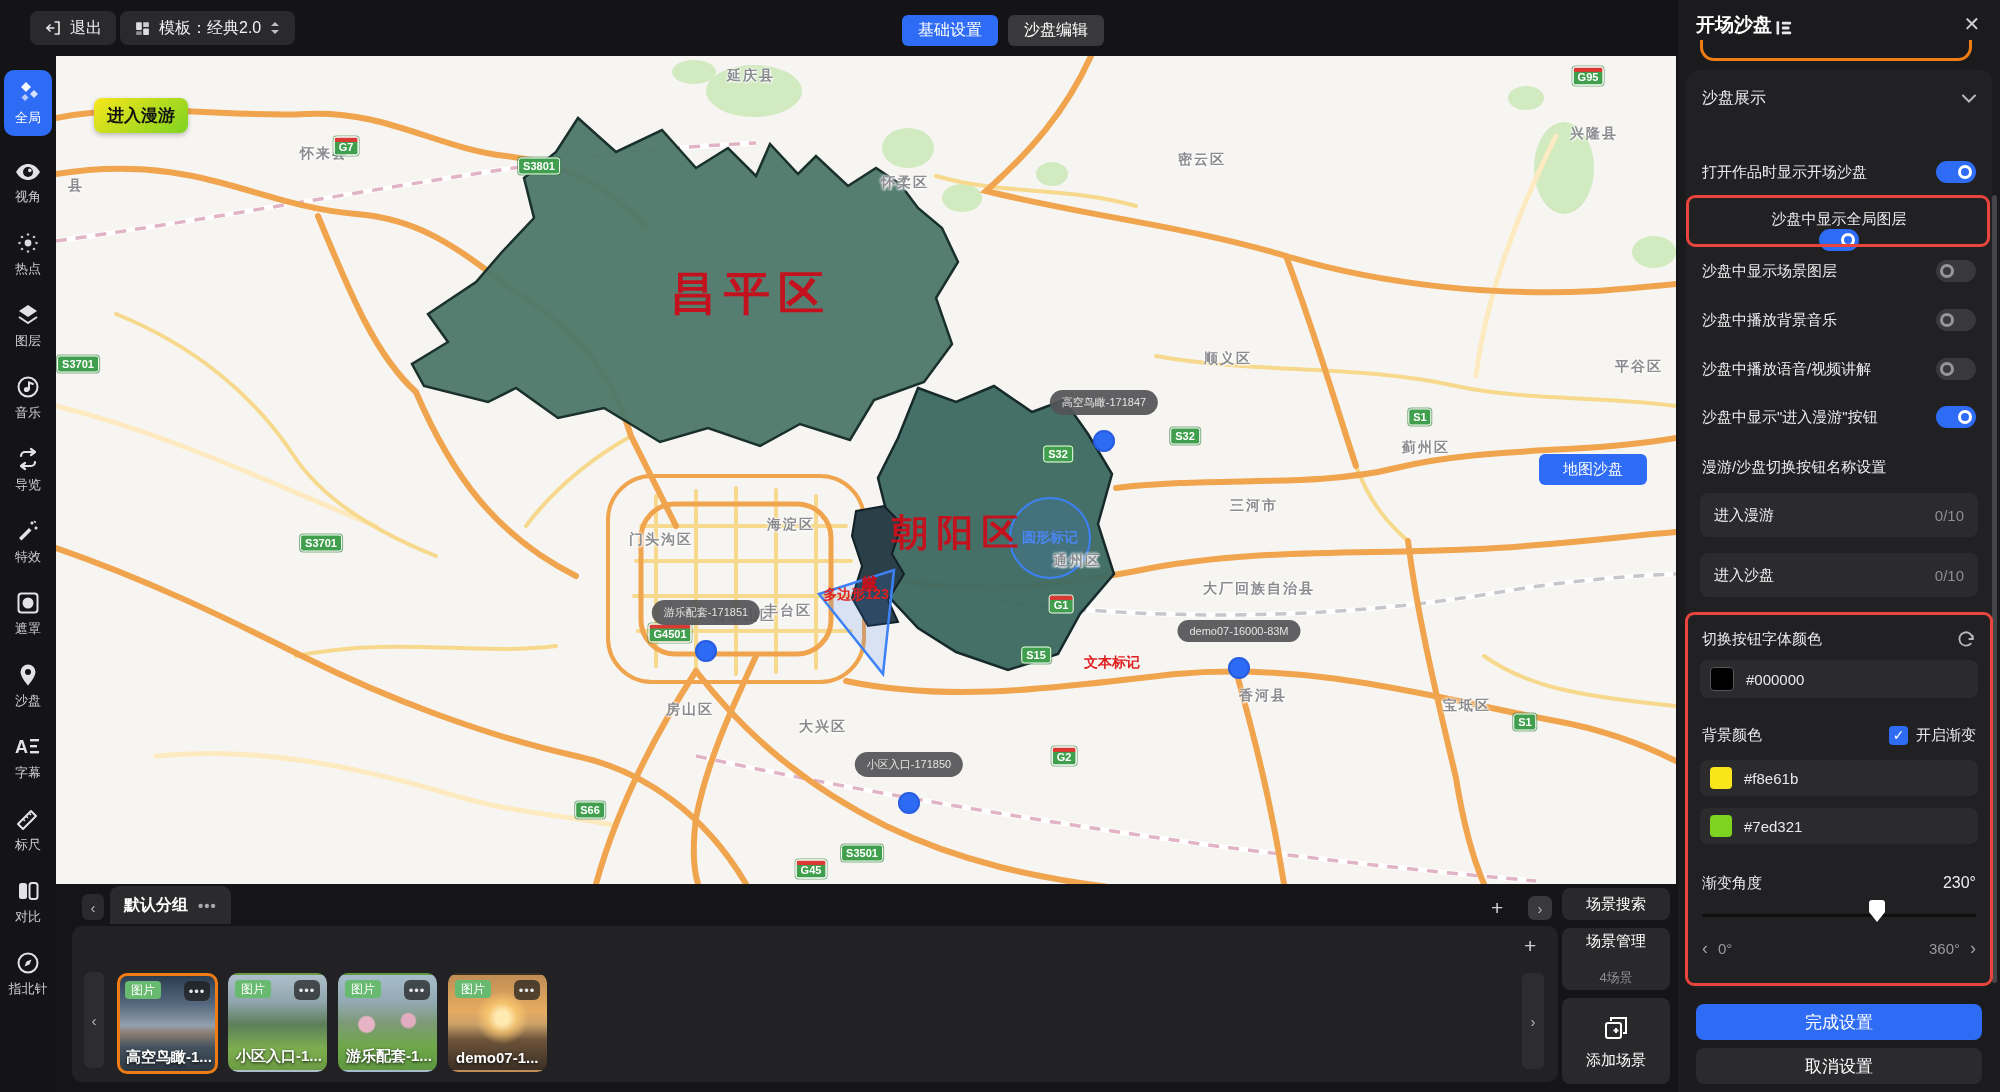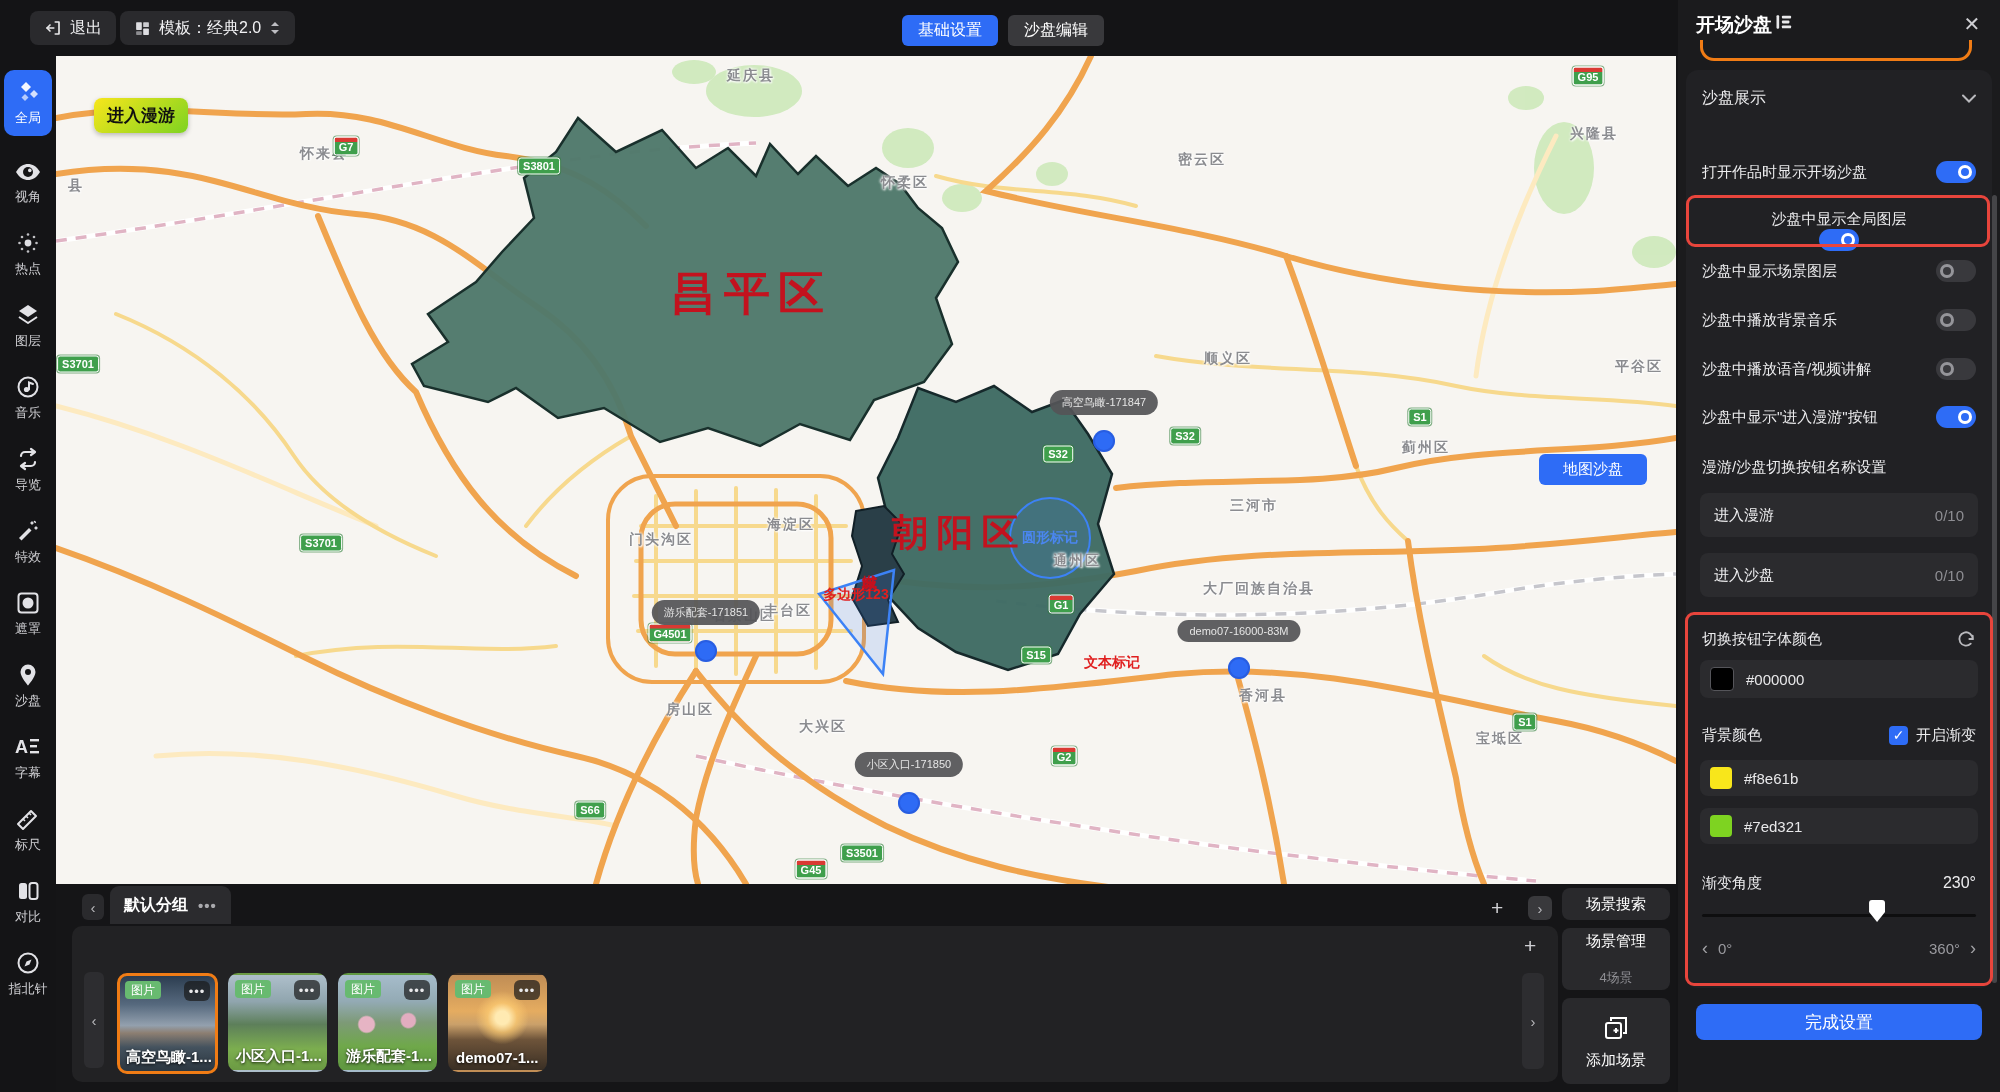--- a/index.html
+++ b/index.html
@@ -66,21 +66,21 @@
   .bg-scene1{background:linear-gradient(180deg,#aebfcb 0%,#90a5ae 28%,#5d7f5a 52%,#7cae4f 78%,#6b9a43 100%);}
   .bg-scene2{background:radial-gradient(circle at 28% 52%,#e6b4c4 0 9%,transparent 11%),
              radial-gradient(circle at 72% 48%,#e2adc0 0 8%,transparent 10%),
              linear-gradient(180deg,#a6bccb 0%,#93aab4 28%,#7d9a77 50%,#6fa84a 75%,#5f9740 100%);}
   .bg-scene3{background:radial-gradient(circle at 55% 45%,#ffeab2 0 9%,rgba(255,205,115,.7) 20%,transparent 36%),
              linear-gradient(180deg,#c08d55 0%,#e5ac60 38%,#caa06a 52%,#6e543a 68%,#3a2f24 100%);}
   .side-card{position:absolute;left:1506px;width:108px;background:#29292c;border-radius:8px;color:#fff;
              display:flex;flex-direction:column;align-items:center;justify-content:center;cursor:pointer;}
   
   .panel{position:absolute;left:1678px;top:0;width:322px;height:1092px;background:#1b1b1d;z-index:40;}
-  .p-title{position:absolute;left:18px;top:12px;font-size:19px;font-weight:bold;color:#fff;display:flex;align-items:flex-start;gap:2px;}
+  .p-title{position:absolute;left:18px;top:12px;font-size:19px;font-weight:bold;color:#fff;display:flex;align-items:flex-end;gap:2px;}
   .p-close{position:absolute;right:16px;top:12px;width:24px;height:24px;color:#cfcfd3;font-size:20px;display:flex;
            align-items:center;justify-content:center;cursor:pointer;}
   .orange-arc{position:absolute;left:22px;top:40px;width:266px;height:18px;border:3px solid #f07c15;border-top:none;
            border-radius:0 0 14px 14px;}
   .p-card{position:absolute;left:8px;top:70px;width:306px;height:918px;background:#212124;border-radius:12px;}
   .p-row{position:absolute;left:24px;width:274px;display:flex;align-items:center;justify-content:space-between;}
   .p-label{font-size:15px;color:#ececee;}
   .switch{position:relative;width:40px;height:22px;border-radius:11px;cursor:pointer;flex:none;}
   .switch.on{background:#2e6cf6;}
   .switch.off{background:#39393d;}
@@ -338,21 +338,21 @@
         <div class="area-label" style="left: 1198px; top: 450px;">三河市</div>
         <div class="area-label" style="left: 1021px; top: 505px;">通州区</div>
         <div class="area-label" style="left: 735px; top: 469px;">海淀区</div>
         <div class="area-label" style="left: 605px; top: 484px;">门头沟区</div>
         <div class="area-label" style="left: 688px; top: 516px; margin-top: 44px;">石景山区</div>
         <div class="area-label" style="left: 732px; top: 555px;">丰台区</div>
         <div class="area-label" style="left: 634px; top: 654px;">房山区</div>
         <div class="area-label" style="left: 767px; top: 671px;">大兴区</div>
         <div class="area-label" style="left: 1203px; top: 533px;">大厂回族自治县</div>
         <div class="area-label" style="left: 1207px; top: 640px;">香河县</div>
-        <div class="area-label" style="left: 1411px; top: 683px; margin-left: 33px;">宝坻区</div>
+        <div class="area-label" style="left: 1411px; top: 650px;">宝坻区</div>
         <div class="area-label" style="left: 20px; top: 130px;">县</div>
         <div class="badge g" style="left: 290px; top: 90px;">G7</div>
         <div class="badge" style="left: 483px; top: 110px;">S3801</div>
         <div class="badge" style="left: 22px; top: 308px;">S3701</div>
         <div class="badge" style="left: 265px; top: 487px;">S3701</div>
         <div class="badge" style="left: 1002px; top: 398px;">S32</div>
         <div class="badge" style="left: 1129px; top: 380px;">S32</div>
         <div class="badge" style="left: 1364px; top: 361px;">S1</div>
         <div class="badge" style="left: 1469px; top: 666px;">S1</div>
         <div class="badge g" style="left: 614px; top: 577px;">G4501</div>
@@ -549,15 +549,16 @@
         <span class="arrow-gray">‹</span>
         <span class="minmax">0°</span>
       </span>
       <span style="display:flex;align-items:center;gap:10px;">
         <span class="minmax">360°</span>
         <span class="arrow-gray">›</span>
       </span>
     </div>
 
     <div class="p-btn" style="top:1004px;background:#2e6cf6;">完成设置</div>
+    <div class="p-btn" style="top:1048px;background:#2b2b2e;">取消设置</div>
     <div class="p-scroll"></div>
   </aside>
 </div>
 
 </body></html>

